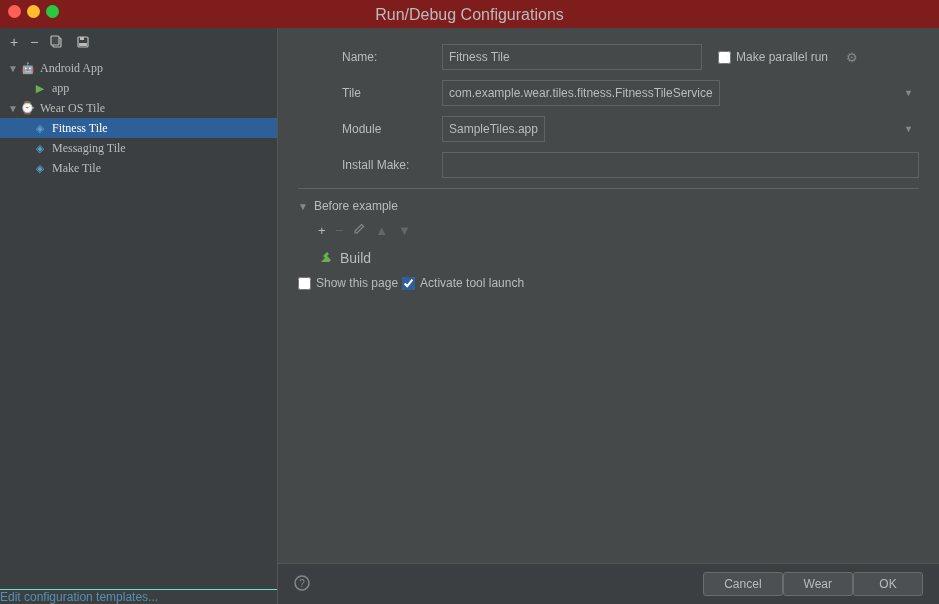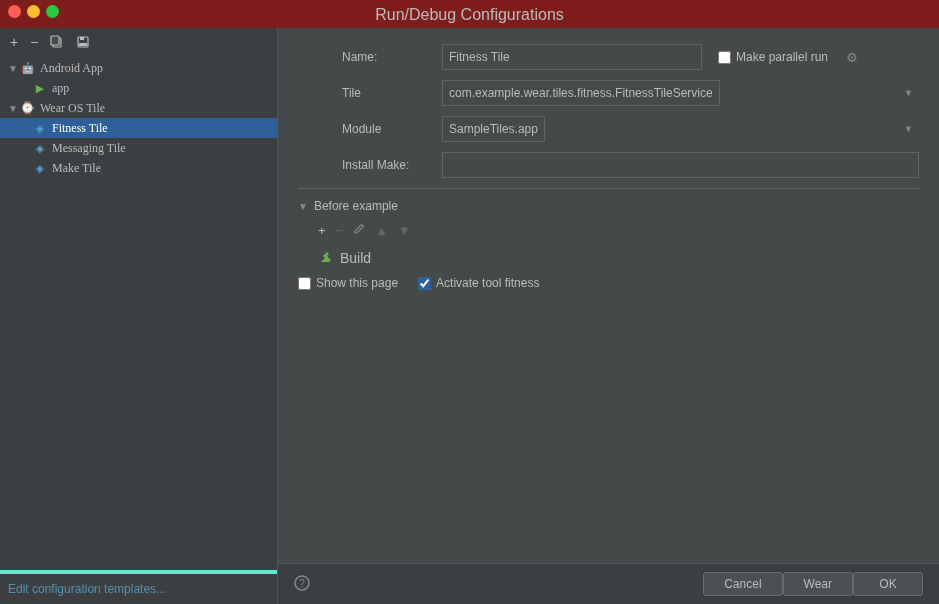--- a/index.html
+++ b/index.html
@@ -103,22 +103,21 @@
       justify-content: center;
       font-size: 11px;
     }
     .tree-item .label { font-size: 12px; font-family: Liberation Serif, serif; }
     .indent1 { padding-left: 20px; }
     
     .icon-android { color: #6ab04c; font-size: 12px; }
     
     .icon-tile { color: #56a0d3; font-size: 11px; }
     .sidebar-footer {
-      padding: 8px;
-      border-top: 4px solid #5eead4;
+      border-top: 1px solid #5eead4;
       flex-shrink: 0;
     }
     .sidebar-footer a {
       color: #5591af;
       text-decoration: none;
       font-size: 12px;
     }
     
     .content {
       flex: 1;
@@ -255,21 +254,21 @@
       color: #bbbbbb;
     }
     .separator-line {
       border: none;
       border-top: 1px solid #5f6364;
       margin: 10px 0;
     }
     .checkboxes-bottom {
       display: flex;
       align-items: center;
-      gap: 20px;
+      gap: 4px;
       margin-top: 8px;
     }
     
     .bottom-bar {
       display: flex;
       justify-content: flex-end;
       align-items: center;
       padding: 8px 16px;
       gap: 8px;
       border-top: 1px solid #555;
@@ -461,21 +460,21 @@
 
       </div>
 
       <div class="checkboxes-bottom">
         <label class="checkbox-label">
           <input type="checkbox" style="">
           <span>Show this page</span>
         </label>
         <label class="checkbox-label">
           <input type="checkbox" checked="" style="">
-          <span>Activate tool fitness</span>
+          <span>Activate tool launch</span>
         </label>
       </div>
 
     </div>
 
     <div class="bottom-bar">
       <div class="bottom-wrapper">
         <span class="help-icon" style="position:static; margin-right:auto;">
           <svg width="16" height="16" viewBox="0 0 16 16">
             <circle cx="8" cy="8" r="7" stroke="#888" stroke-width="1.5" fill="none"></circle>

